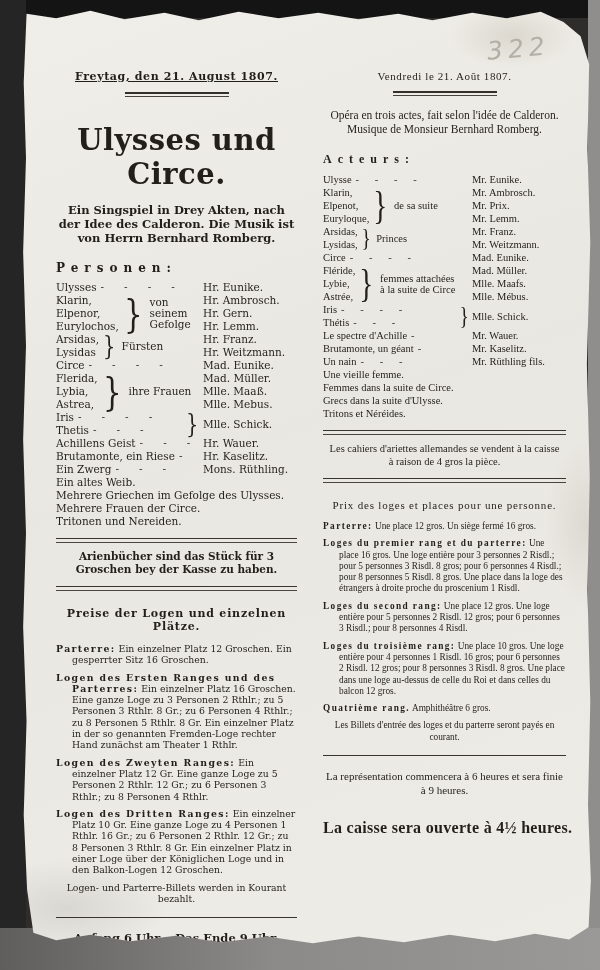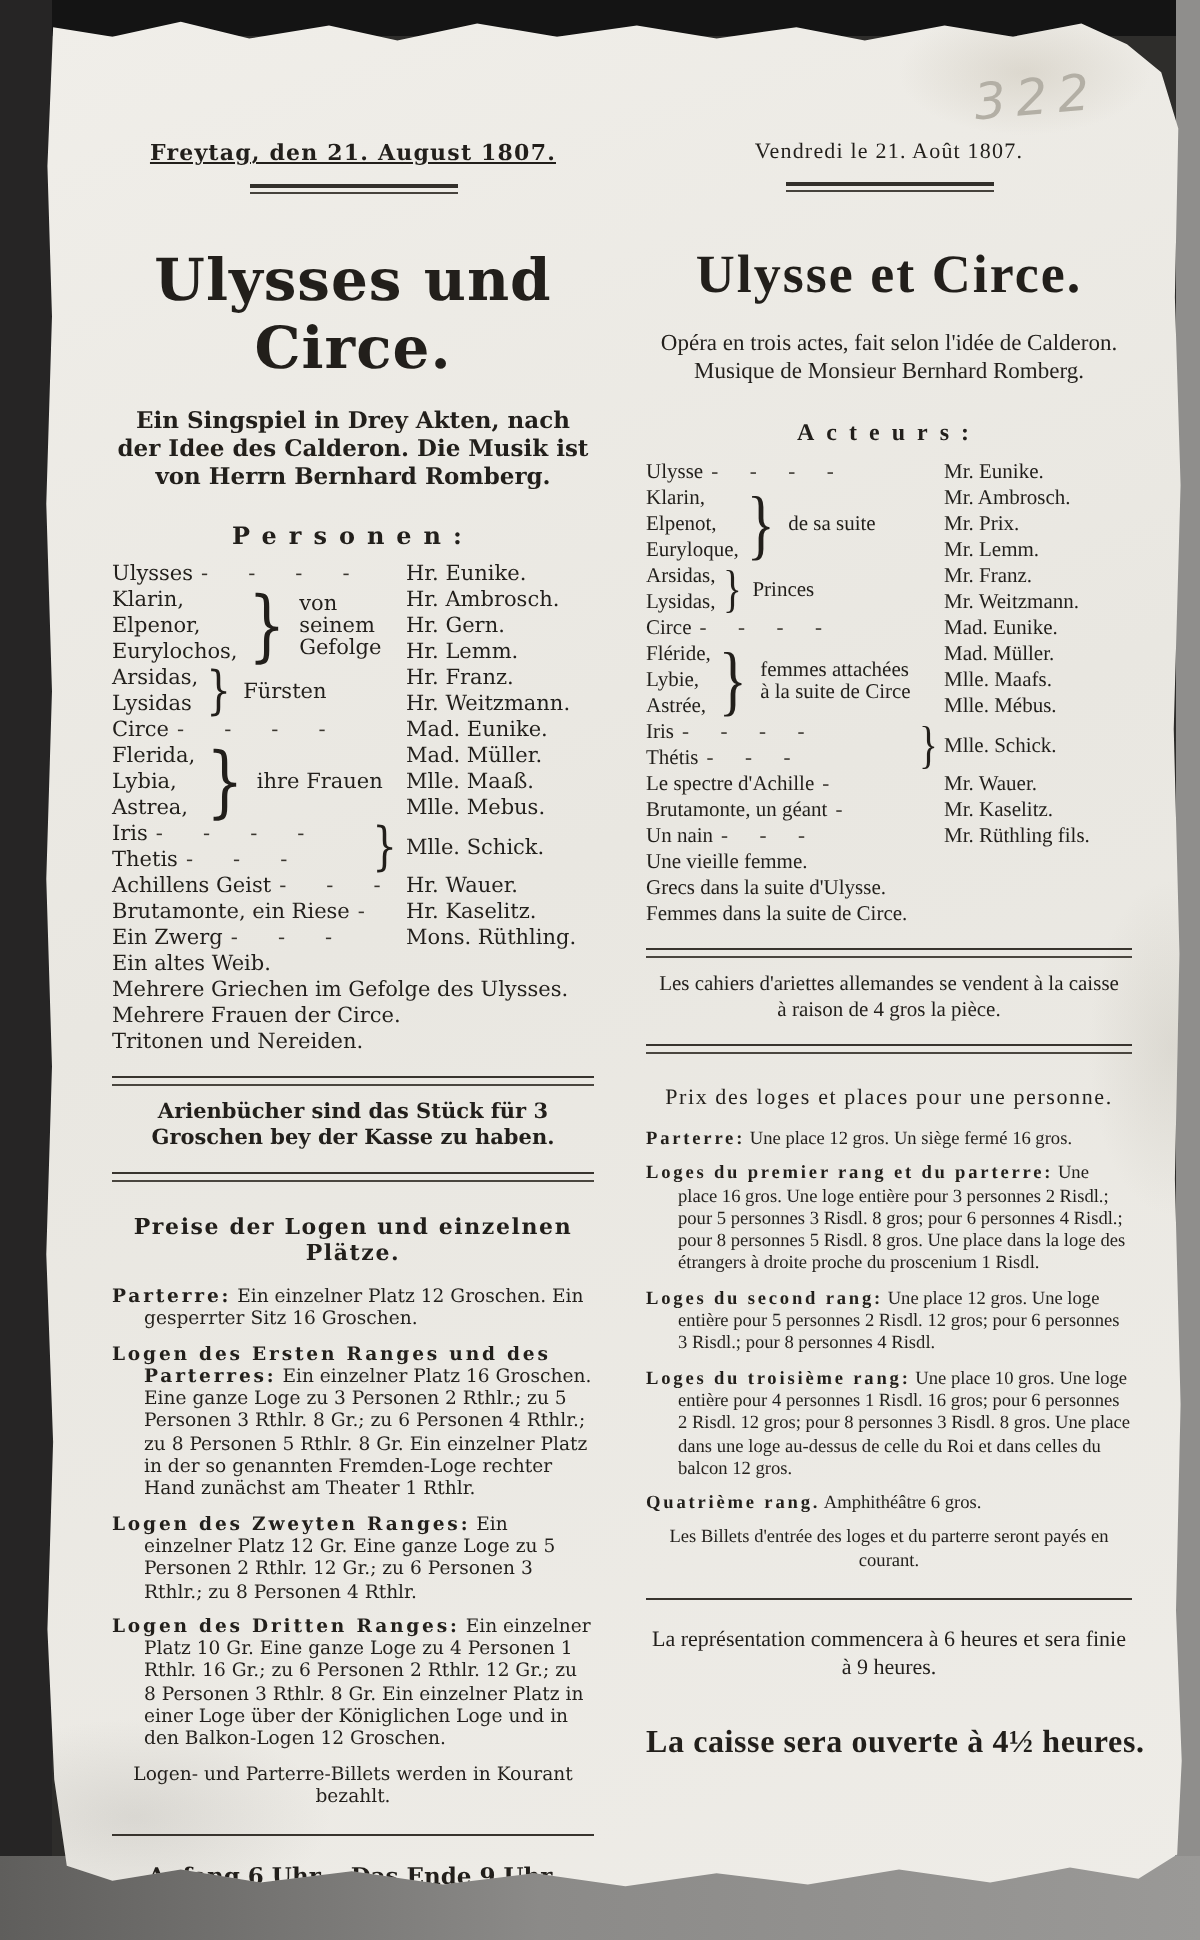--- a/index.html
+++ b/index.html
@@ -39,21 +39,21 @@
   .col-de .date{font-weight:bold;text-decoration:underline;}
   .daterule{width:104px;margin:9px auto 0;height:2px;
     border-top:2.5px solid #33302b;border-bottom:1px solid #46423c;}
 
   .title{text-align:center;font-weight:bold;margin-top:26px;}
   .col-de .title{font-size:29px;letter-spacing:.5px;}
   .col-fr .title{font-size:27px;font-weight:600;letter-spacing:1px;}
   .subtitle{font-size:11.5px;line-height:14px;text-align:center;margin-top:12px;}
   .col-de .subtitle{font-weight:600;}
 
-  .cast-header{text-align:center;font-size:12px;font-weight:bold;letter-spacing:6px;margin:16px 0 6px;}
+  .cast-header{font-size:12px;font-weight:bold;letter-spacing:6px;margin:16px 0 6px;}
   .cast{font-size:10.5px;line-height:13px;}
   .cline{display:flex;align-items:baseline;}
   .cname{white-space:nowrap;}
   .cdash{flex:1;white-space:pre;overflow:hidden;color:#3a362f;padding:0 4px;}
   .cactor{width:94px;flex-shrink:0;white-space:nowrap;}
   .cgroup{display:flex;align-items:center;}
   .gnames{flex-shrink:0;}
   .gbrace{line-height:1;flex-shrink:0;transform:scaleX(.75);margin:0 2px;}
   .gbrace.b3::before{content:"}";font-size:39px;}
   .gbrace.b2::before{content:"}";font-size:26px;}
@@ -216,21 +216,20 @@
       <div class="footer">
         <div class="times1">Anfang 6 Uhr.   Das Ende 9 Uhr.</div>
 
       </div>
     </div>
 
     <div class="col col-fr">
       <div class="date">Vendredi le 21. Août 1807.</div>
       <div class="daterule"></div>
 
-      <div class="title">Ulysse et Circe.</div>
       <div class="subtitle">Opéra en trois actes, fait selon l'idée de Calderon.   Musique de Monsieur Bernhard Romberg.</div>
 
       <div class="cast-header">Acteurs:</div>
 
       <div class="cast">
         <div class="cline">
           <span class="cname">Ulysse</span>
           <span class="cdash">-      -      -      -</span>
           <span class="cactor">Mr. Eunike.</span>
         </div>
@@ -307,22 +306,23 @@
           <span class="cname">Brutamonte, un géant</span>
           <span class="cdash">-</span>
           <span class="cactor">Mr. Kaselitz.</span>
         </div>
         <div class="cline">
           <span class="cname">Un nain</span>
           <span class="cdash">-      -      -</span>
           <span class="cactor">Mr. Rüthling fils.</span>
         </div>
         <div class="plain">Une vieille femme.</div>
+        <div class="plain">Femmes dans la suite de Circe.</div>
         <div class="plain">Grecs dans la suite d'Ulysse.</div>
-        <div class="plain">Femmes dans la suite de Circe.</div>
+        <div class="plain">Tritons et Néréides.</div>
       </div>
 
       <div class="hr2"></div>
       <div class="note">Les cahiers d'ariettes allemandes se vendent à la caisse à raison de 4 gros la pièce.</div>
       <div class="hr2"></div>
 
       <div class="prices-title">Prix des loges et places pour une personne.</div>
       <p class="pp">
         <span class="phead">Parterre:</span>
         <span>Une place 12 gros.  Un siège fermé 16 gros.</span>

